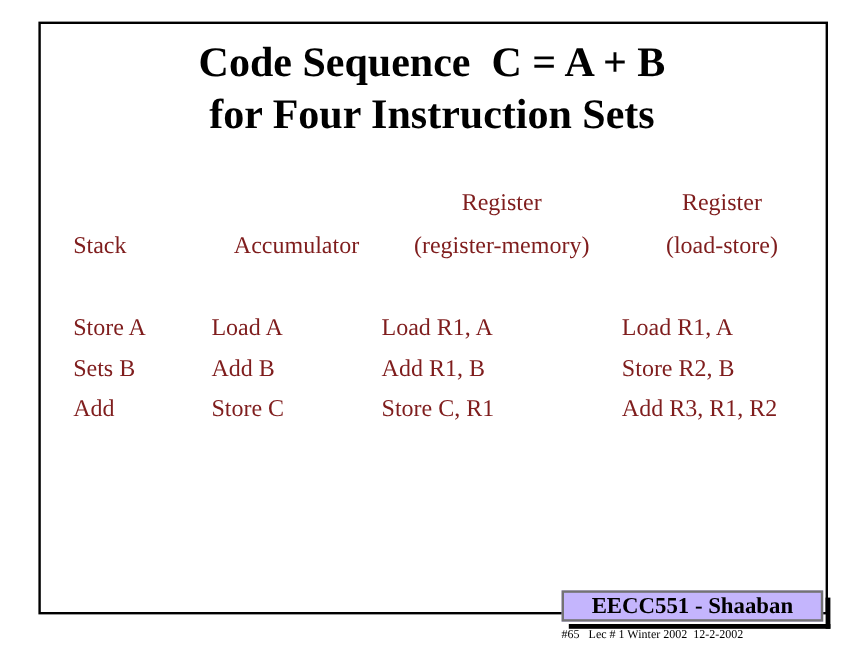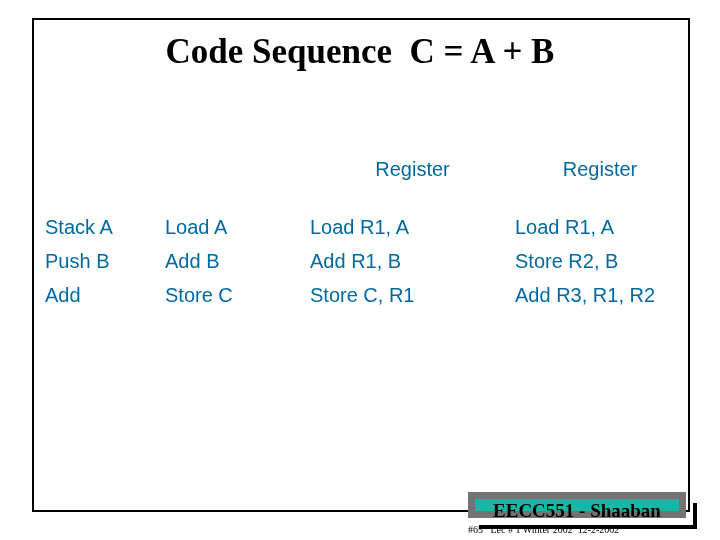--- a/index.html
+++ b/index.html
@@ -49,23 +49,24 @@
 
   
   .table-wrap {
     position: absolute;
     left: 45px;
     top: 158px;
     width: 640px;
   }
   table.codetable {
     border-collapse: collapse;
-    font-family: Liberation Sans, sans-serif;
+    font-family: Liberation Serif, serif;
     font-size: 20px;
-    color: #0369a1;
+    color: #7f1d1d;
+    margin-left: 16px;
   }
   table.codetable td {
     padding: 0;
     vertical-align: top;
     white-space: pre;
   }
   .col1 { width: 120px; }
   .col2 { width: 145px; }
   .col3 { width: 205px; }
   .col4 { width: 170px; }
@@ -88,22 +89,22 @@
   }
   .rows-gap { height: 22px; }
 
   
   .footer-badge {
     position: absolute;
     left: 468px;
     top: 492px;
     width: 218px;
     height: 26px;
-    border: 7px solid #737373;
-    background: #14b8a6;
+    border: 2px solid #737373;
+    background: #c4b5fd;
     box-sizing: border-box;
     text-align: center;
     font-family: "Liberation Serif", serif;
     font-weight: bold;
     font-size: 19px;
     line-height: 23px;
     color: #000000;
   }
   .footer-badge .shadow {
     position: absolute;
@@ -134,42 +135,49 @@
 </style>
 </head>
 <body>
 
 <div class="slide">
 
   <div class="frame"></div>
 
   <div class="title">
     <span class="line">Code Sequence  C = A + B</span>
+    <span class="line">for Four Instruction Sets</span>
   </div>
 
   <div class="table-wrap">
     <table class="codetable">
       <tbody>
           <tr>
         <td class="col1 hdr-top"></td>
         <td class="col2 hdr-top"></td>
         <td class="col3 hdr-top">Register</td>
         <td class="col4 hdr-top">Register</td>
       </tr>
       <tr>
+        <td class="col1 hdr-bot left">Stack</td>
+        <td class="col2 hdr-bot center">Accumulator</td>
+        <td class="col3 hdr-bot center">(register-memory)</td>
+        <td class="col4 hdr-bot center">(load-store)</td>
+      </tr>
+      <tr>
         <td class="rows-gap" colspan="4"></td>
       </tr>
       <tr>
-        <td class="col1 row-cell">Stack A</td>
+        <td class="col1 row-cell">Store A</td>
         <td class="col2 row-cell">Load A</td>
         <td class="col3 row-cell">Load R1, A</td>
         <td class="col4 row-cell">Load R1, A</td>
       </tr>
       <tr>
-        <td class="col1 row-cell">Push B</td>
+        <td class="col1 row-cell">Sets B</td>
         <td class="col2 row-cell">Add B</td>
         <td class="col3 row-cell">Add R1, B</td>
         <td class="col4 row-cell">Store R2, B</td>
       </tr>
       <tr>
         <td class="col1 row-cell">Add</td>
         <td class="col2 row-cell">Store C</td>
         <td class="col3 row-cell">Store C, R1</td>
         <td class="col4 row-cell">Add R3, R1, R2</td>
       </tr>

